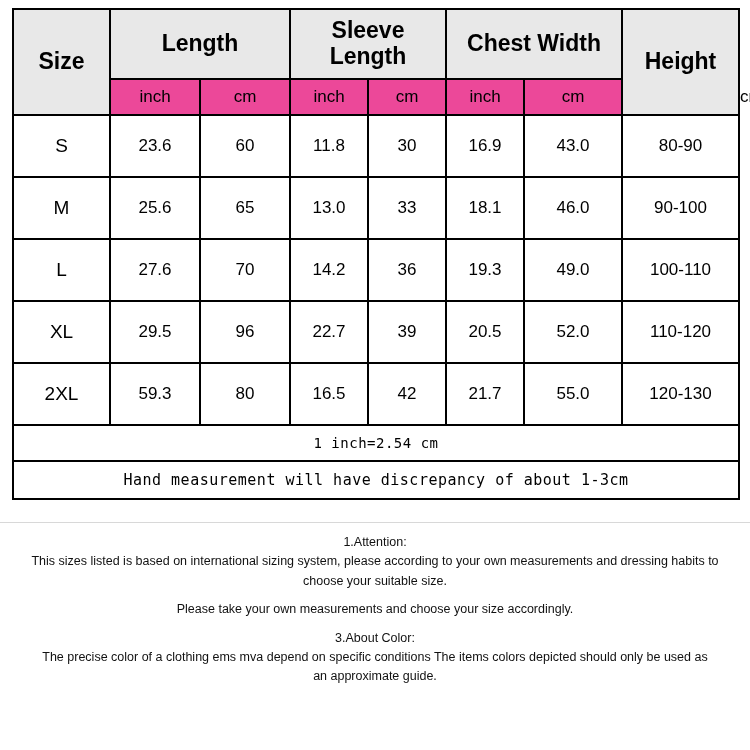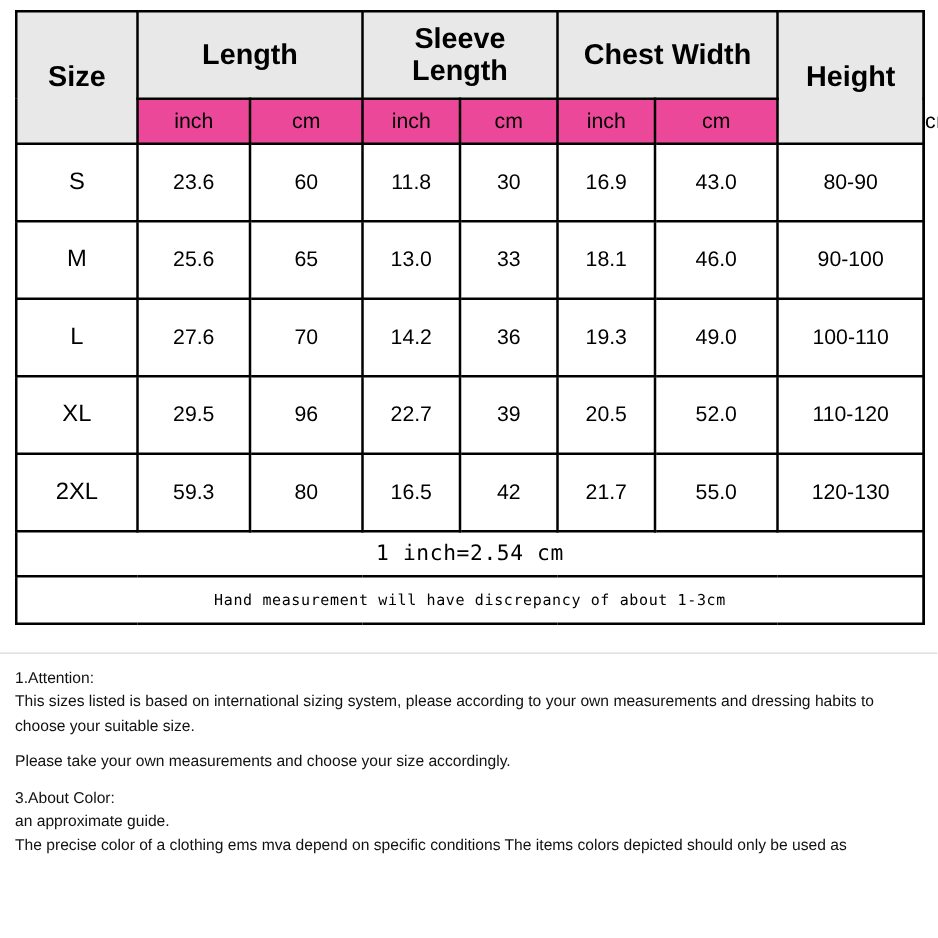--- a/index.html
+++ b/index.html
@@ -55,26 +55,26 @@
     font-size: 17px;
     background: #ffffff;
   }
   .data-row td.sizecell {
     font-size: 19px;
   }
   .note-row td {
     height: 34px;
     background: #ffffff;
     font-family: "DejaVu Sans Mono", monospace;
-    font-size: 17px;
+    font-size: 14px;
     letter-spacing: 0.5px;
   }
   .note-row.second td {
     height: 36px;
-    font-size: 12px;
+    font-size: 15px;
   }
   .col-size { width: 97px; }
   .col-len-in { width: 90px; }
   .col-len-cm { width: 90px; }
   .col-slv-in { width: 78px; }
   .col-slv-cm { width: 78px; }
   .col-chest-in { width: 78px; }
   .col-chest-cm { width: 98px; }
   .col-height { width: 117px; }
 
@@ -87,20 +87,21 @@
 
   .notes {
     padding: 0 12px;
     box-sizing: border-box;
     font-size: 12.5px;
     line-height: 1.55;
     color: #111;
   }
   .notes .block {
     margin-bottom: 9px;
+    text-align: center;
   }
   .notes .title {
     margin: 0;
   }
   .notes .line {
     margin: 0;
   }
 </style>
 </head>
 <body>
@@ -203,19 +204,19 @@
   <div class="notes">
     <div class="block">
       <p class="title">1.Attention:</p>
       <p class="line">This sizes listed is based on international sizing system, please according to your own measurements and dressing habits to choose your suitable size.</p>
     </div>
     <div class="block">
       <p class="line">Please take your own measurements and choose your size accordingly.</p>
     </div>
     <div class="block">
       <p class="title">3.About Color:</p>
+      <p class="line">The precise color of a clothing ems mva depend on specific conditions The items colors depicted should only be used as</p>
       <p class="line">an approximate guide.</p>
-      <p class="line">The precise color of a clothing ems mva depend on specific conditions The items colors depicted should only be used as</p>
     </div>
 
   </div>
 
 </div>
 
 </body></html>

